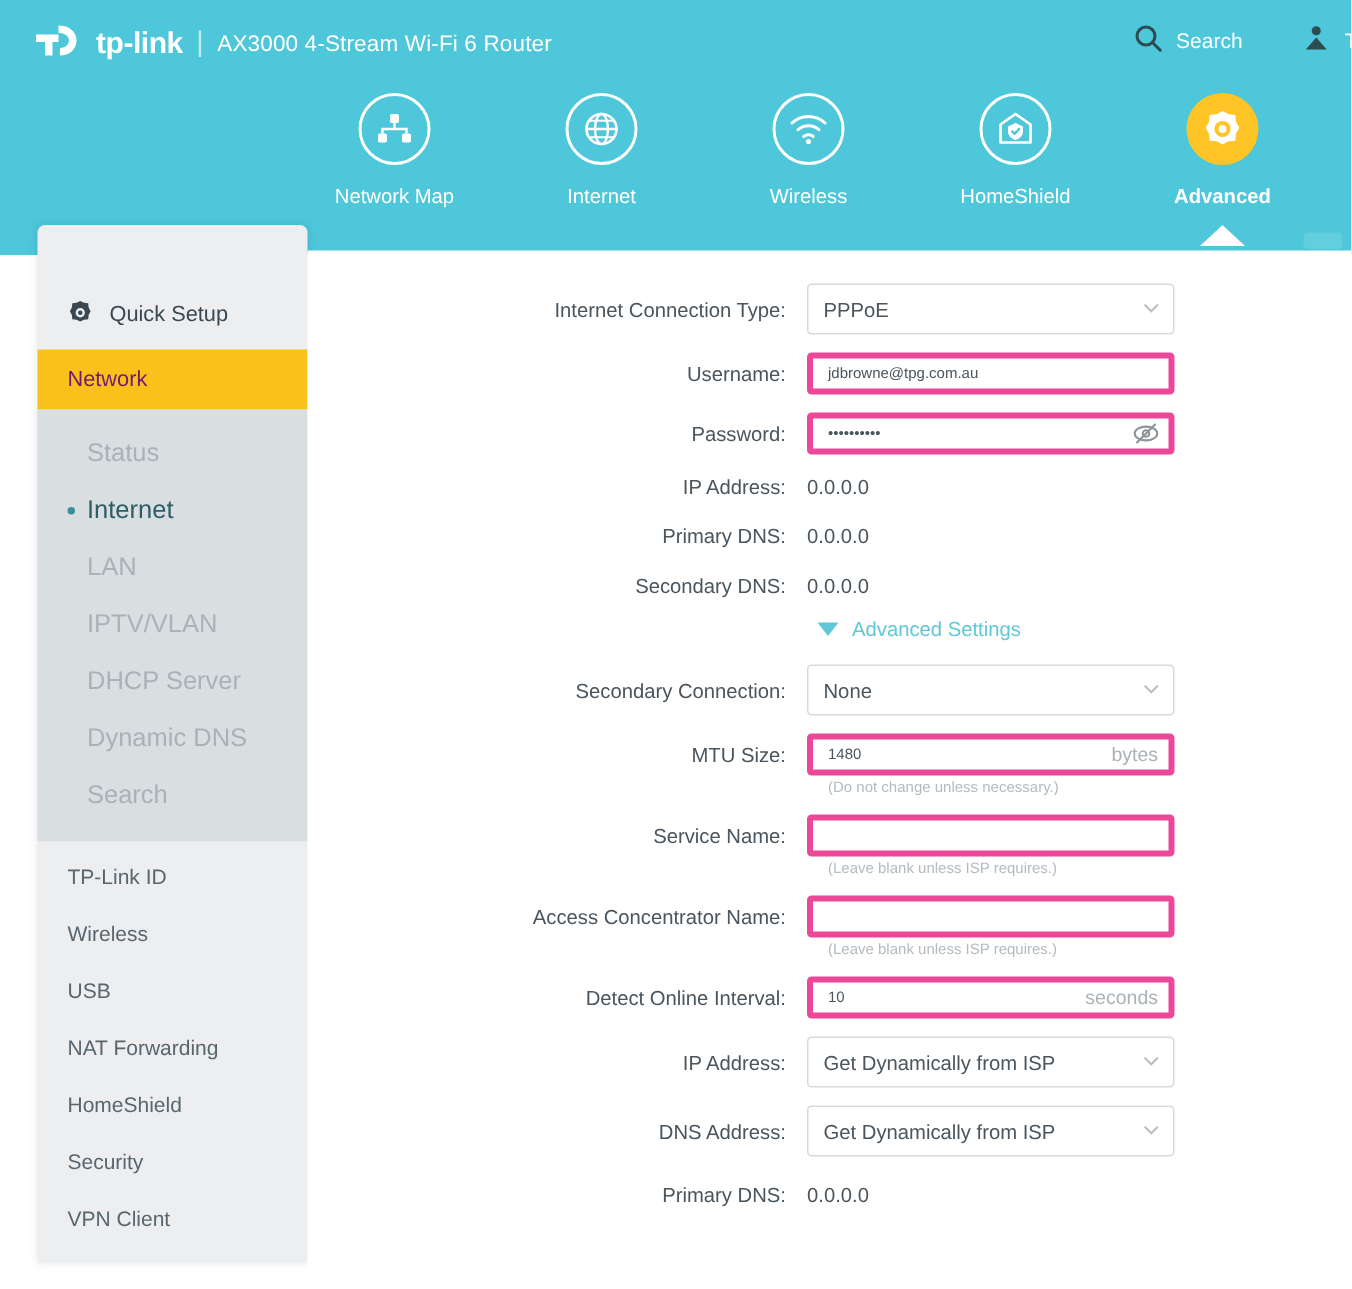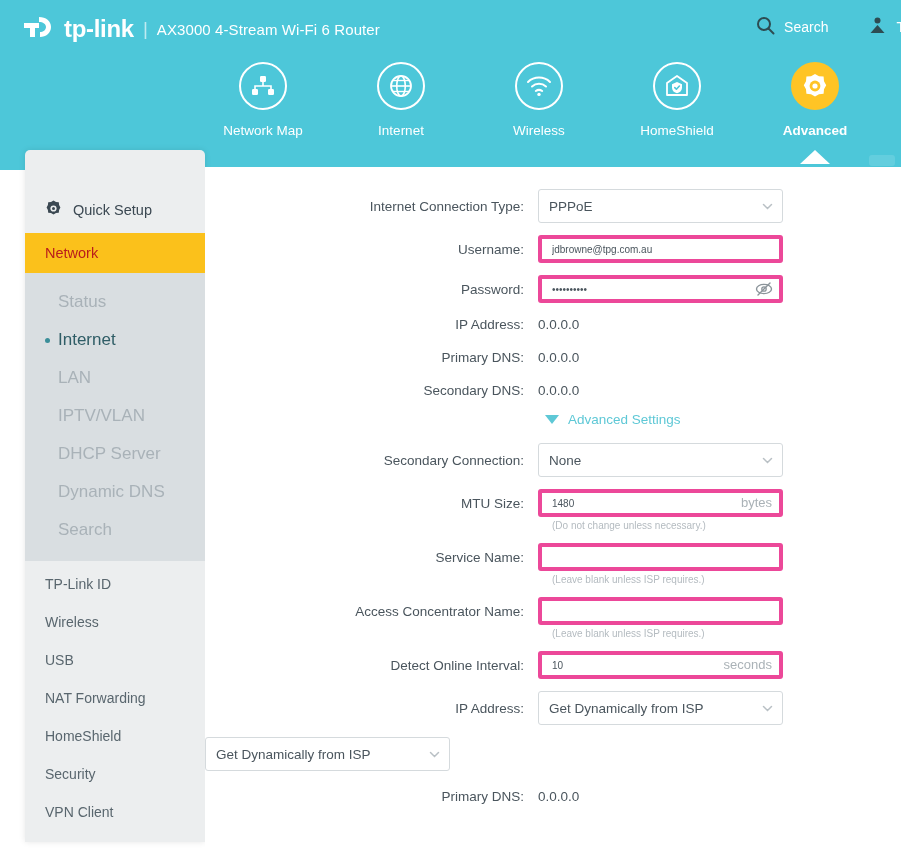--- a/index.html
+++ b/index.html
@@ -12,21 +12,21 @@
   .app { position: relative; width: 901px; height: 859px; background: #fff; }
 
   
   .header {
     position: absolute; left: 0; top: 0; width: 901px; height: 170px;
     background: #4dc7d9;
   }
   .brand { position: absolute; left: 24px; top: 14px; display: flex; align-items: center; }
   .brand-logo { width: 34px; height: 30px; position: relative; margin-right: 6px; }
   .brand-name {
-    color: #ffffff; font-size: 24px; font-weight: bold; letter-spacing: -0.3px;
+    color: #ffffff; font-size: 20px; font-weight: bold; letter-spacing: -0.3px;
   }
   .brand-sep { color: #bfeaf1; font-size: 19px; margin: 0 9px 0 9px; font-weight: 300; }
   .brand-model { color: #ffffff; font-size: 15px; letter-spacing: 0.1px; }
 
   .head-right { position: absolute; right: 0px; top: 16px; display: flex; align-items: center; }
   .hr-item { display: flex; align-items: center; color: #fff; font-size: 14px; cursor: pointer; }
   .hr-item + .hr-item { margin-left: 40px; }
   .hr-item svg { margin-right: 9px; }
   .hr-acct { margin-right: -18px; }
 
@@ -58,21 +58,21 @@
     background: #eceeef; border-top-left-radius: 5px; border-top-right-radius: 5px;
     box-shadow: 0 0 6px rgba(0,0,0,0.10);
   }
   .sb-quick {
     display: flex; align-items: center; height: 46px; padding-left: 20px;
     margin-top: 37px; color: #3b4852; font-size: 14.5px; cursor: pointer;
   }
   .sb-quick svg { margin-right: 11px; }
   .sb-top {
     height: 40px; display: flex; align-items: center; padding-left: 20px;
-    background: #fbc11b; color: #b91c1c; font-size: 14.5px; cursor: pointer;
+    background: #fbc11b; color: #701a75; font-size: 14.5px; cursor: pointer;
   }
   .sb-sub { background: #d9dee1; padding: 10px 0 12px 0; }
   .sb-sub-item {
     height: 38px; display: flex; align-items: center; padding-left: 33px;
     color: #a9b2b8; font-size: 17px; cursor: pointer; position: relative;
   }
   .sb-sub-item.active { color: #2f5d66; }
   .sb-dot {
     position: absolute; left: 20px; top: 50%; margin-top: -2.5px;
     width: 5px; height: 5px; border-radius: 50%; background: #3b8e99;
@@ -415,20 +415,21 @@
         </div>
         <span class="chev">
           <svg width="11" height="11" viewBox="0 0 11 11">
               <path d="M1.5 3.5 L5.5 7.5 L9.5 3.5" fill="none" stroke="#b9c0c5" stroke-width="1.5" stroke-linecap="round"></path>
             </svg>
         </span>
       </div>
     </div>
 
     <div class="row" style="margin-bottom:18px;">
+      <div class="row-lbl">DNS Address:</div>
       <div class="ctl">
         <div class="sel">
           <span>Get Dynamically from ISP</span>
         </div>
         <span class="chev">
           <svg width="11" height="11" viewBox="0 0 11 11">
               <path d="M1.5 3.5 L5.5 7.5 L9.5 3.5" fill="none" stroke="#b9c0c5" stroke-width="1.5" stroke-linecap="round"></path>
             </svg>
         </span>
       </div>

